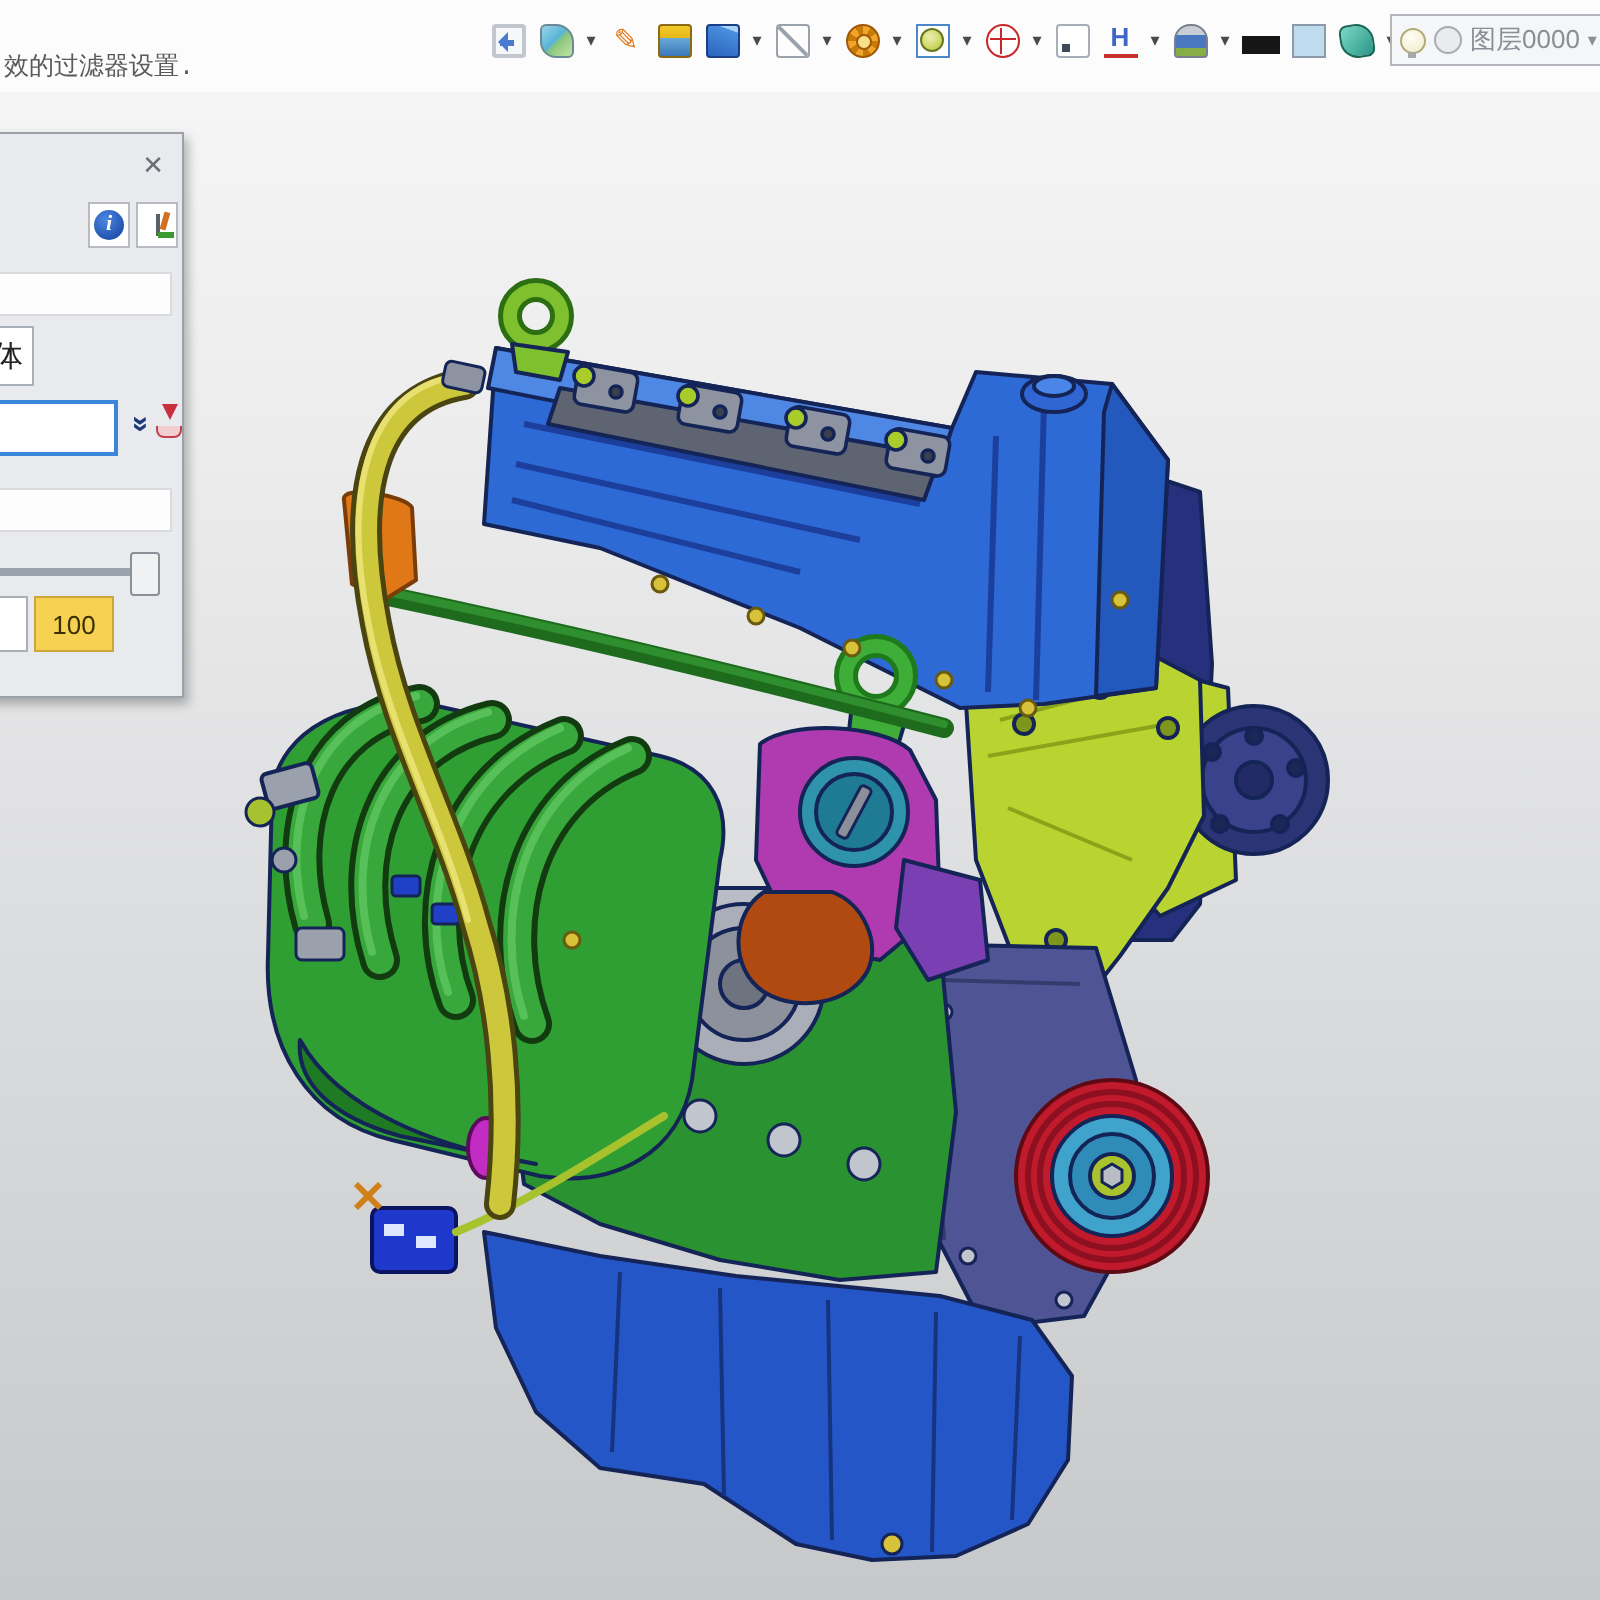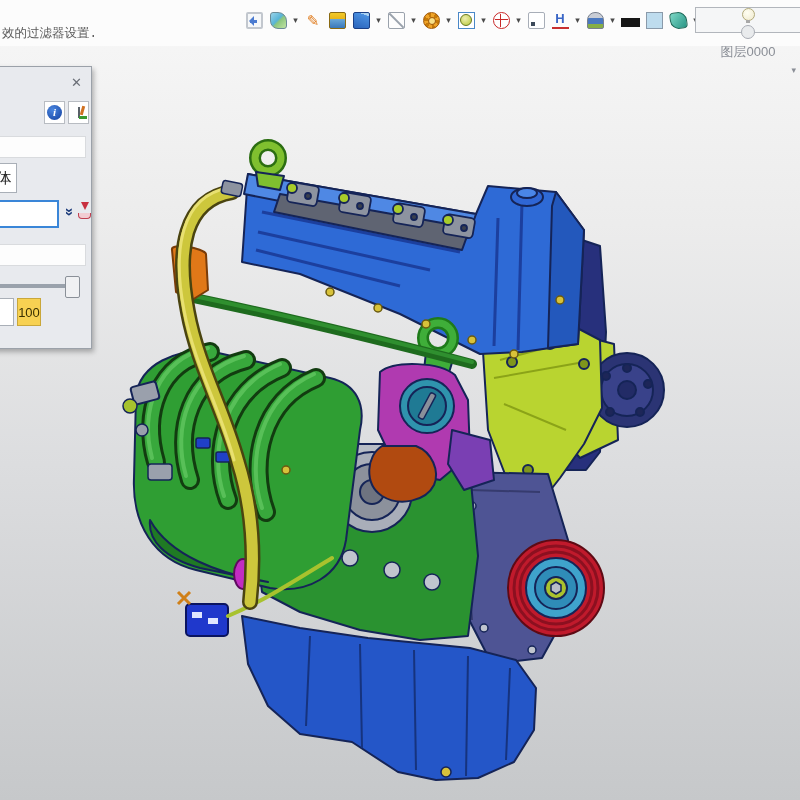--- a/index.html
+++ b/index.html
@@ -31,21 +31,21 @@
   .i-target::after{content:"";position:absolute;top:1px;bottom:1px;left:6px;width:1.5px;background:#c82828;}
   .i-window{background:#fff;border:1.5px solid #a8aeb8;border-radius:2px;}
   .i-window::before{content:"";position:absolute;left:2px;bottom:2px;width:4px;height:4px;background:#3c4a5a;}
   .i-measure{color:#3a66c6;font-weight:bold;font-size:13px;line-height:14px;text-align:center;border-bottom:2px solid #c83030;}
   .i-scene{background:linear-gradient(180deg,#c9cdd5 0 30%,#4a78c0 30% 72%,#86ae46 72% 100%);border:1px solid #78808e;border-radius:8px 8px 2px 2px;}
   .i-black{width:19px;height:9px;background:#161616;margin-top:4px;border:none;}
   .i-bluesq{background:#bedcee;border:1.5px solid #8a9aaa;}
   .i-material{background:linear-gradient(135deg,#7cd8c6,#2a9686);border:1px solid #1a6656;border-radius:4px 9px 4px 9px;transform:rotate(-8deg);}
   
   #layerbox{position:absolute;left:695px;top:7px;width:106px;height:26px;box-sizing:border-box;
-    border:1px solid #b2b6bc;background:#f5f6f7;display:flex;align-items:center;gap:4px;padding:0 4px;cursor:pointer;flex-direction:column;}
+    border:1px solid #b2b6bc;background:#f5f6f7;display:flex;align-items:center;gap:4px;padding:0 4px;cursor:pointer;}
   .bulb{width:11px;height:11px;border-radius:50%;border:1.5px solid #b2aa7a;background:radial-gradient(circle at 40% 35%,#fffef2,#efe9cd);position:relative;flex:0 0 auto;}
   .bulb::after{content:"";position:absolute;left:3px;bottom:-3px;width:4px;height:3px;background:#a8a8a8;}
   .circ{width:12px;height:12px;border-radius:50%;border:1.5px solid #a8acb4;background:#e9ebed;flex:0 0 auto;}
   #layer-label{color:#8a8e96;font-size:13px;white-space:nowrap;}
   #layer-dd{margin-left:auto;font-size:9px;color:#8a8e96;}
   
   #panel{position:absolute;left:-120px;top:66px;width:212px;height:283px;box-sizing:border-box;
     background:#e8eaee;border:1px solid #9ba1a9;box-shadow:2px 3px 5px rgba(0,0,0,.28);}
   #panel-close{position:absolute;right:9px;top:8px;font-size:13px;color:#6a6e76;cursor:pointer;}
   #pbtns{position:absolute;right:2px;top:34px;display:flex;gap:3px;}
@@ -63,21 +63,21 @@
     border:2px solid #3a86d8;background:#fff;outline:none;font-size:13px;padding:0 4px;}
   #chev{position:absolute;left:181px;top:137px;width:16px;height:16px;font-size:15px;font-weight:bold;color:#1a3a7a;
     transform:rotate(90deg);line-height:16px;text-align:center;cursor:pointer;}
   #pin{position:absolute;left:197px;top:135px;width:15px;height:18px;cursor:pointer;}
   #pin::before{content:"";position:absolute;left:3px;top:0;border:4px solid transparent;border-top:8px solid #c83040;}
   #pin::after{content:"";position:absolute;left:0;bottom:1px;width:11px;height:5px;border:1.5px solid #c04050;border-top:none;
     border-radius:0 0 4px 4px;background:#f2cdd2;}
   #strack{position:absolute;left:10px;top:217px;width:188px;height:4px;background:#9aa2ac;border-radius:2px;cursor:pointer;}
   #sthumb{position:absolute;left:184px;top:209px;width:13px;height:20px;background:#f0f1f3;border:1px solid #8a9098;border-radius:2px;cursor:pointer;}
   #val-white{position:absolute;left:20px;top:231px;width:113px;height:28px;background:#fff;border:1px solid #a9afb7;box-sizing:border-box;}
-  #val-yellow{position:absolute;left:136px;top:231px;width:24px;height:28px;background:#f7d152;border:1px solid #c9a73a;
+  #val-yellow{position:absolute;left:136px;top:231px;width:40px;height:28px;background:#f7d152;border:1px solid #c9a73a;
     box-sizing:border-box;font-size:13px;color:#3a3000;display:flex;align-items:center;justify-content:center;cursor:text;}
   
   #viewport{position:absolute;left:0;top:46px;width:800px;height:754px;}
   #engine-svg{position:absolute;left:0;top:-46px;width:800px;height:800px;}
 </style>
 </head>
 <body>
 
 <div id="screen">
 

